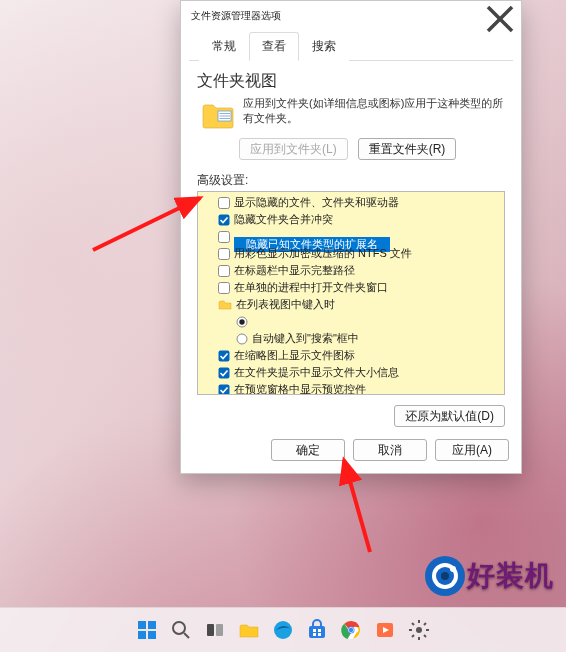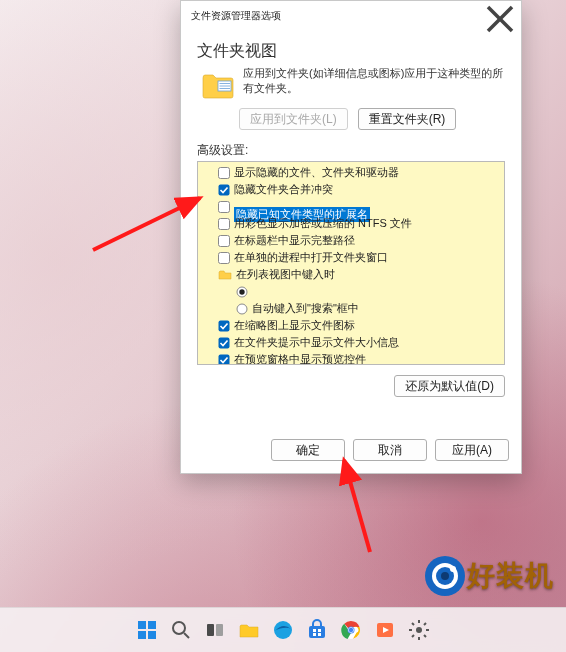--- a/index.html
+++ b/index.html
@@ -159,21 +159,21 @@
     display: inline-block;
   }
   .chk svg { width: 12px; height: 12px; display:block; }
   .radio {
     width: 12px; height: 12px; flex-shrink:0;
   }
   .radio svg { width:12px; height:12px; display:block;}
   .tree-row .label-sel {
     background: #0078d4;
     color: #fff;
-    padding: 0 2px;
+    padding: 0 12px;
     margin-top: 16px;
   }
   .mini-folder {
     width: 14px; height: 12px; flex-shrink:0;
   }
   .mini-folder svg { width:14px; height:12px; display:block;}
   .restore-row {
     display: flex;
     justify-content: flex-end;
     margin-top: 10px;
@@ -218,21 +218,21 @@
     justify-content: center;
   }
   .tb-icon svg { width: 22px; height: 22px; }
   
   .brand {
     position: absolute;
     right: 12px;
     bottom: 54px;
     display: flex;
     align-items: center;
-    color: #a16207;
+    color: #701a75;
     text-shadow: 0 1px 3px rgba(0,0,0,0.5);
     font-size: 28px;
     font-weight: 700;
     letter-spacing: 1px;
   }
   .brand .logo {
     width: 44px;
     height: 44px;
   }
 </style>
@@ -245,20 +245,25 @@
   <div class="titlebar">
     <div class="title">文件资源管理器选项</div>
     <div class="close">
       <svg viewBox="0 0 10 10">
           <line x1="1" y1="1" x2="9" y2="9" stroke="#444" stroke-width="1.2"></line>
           <line x1="9" y1="1" x2="1" y2="9" stroke="#444" stroke-width="1.2"></line>
         </svg>
     </div>
   </div>
 
+  <div class="tabs">
+    <div class="tab">常规</div>
+    <div class="tab active">查看</div>
+    <div class="tab">搜索</div>
+  </div>
 
   <div class="content">
     <div class="section-label">文件夹视图</div>
     <div class="folder-view-row">
       <div class="folder-icon">
         <svg viewBox="0 0 34 30">
           <path d="M2 8 L2 26 Q2 28 4 28 L30 28 Q32 28 32 26 L32 10 Q32 8 30 8 L15 8 L12 5 L4 5 Q2 5 2 8 Z" fill="#ffcf48" stroke="#d9a92b" stroke-width="0.6"></path>
           <rect x="17" y="11" width="13" height="10" fill="#fff" stroke="#6aa0d8" stroke-width="0.8"></rect>
           <line x1="18.5" y1="13.5" x2="29" y2="13.5" stroke="#6aa0d8" stroke-width="0.8"></line>
           <line x1="18.5" y1="16" x2="29" y2="16" stroke="#6aa0d8" stroke-width="0.8"></line>

